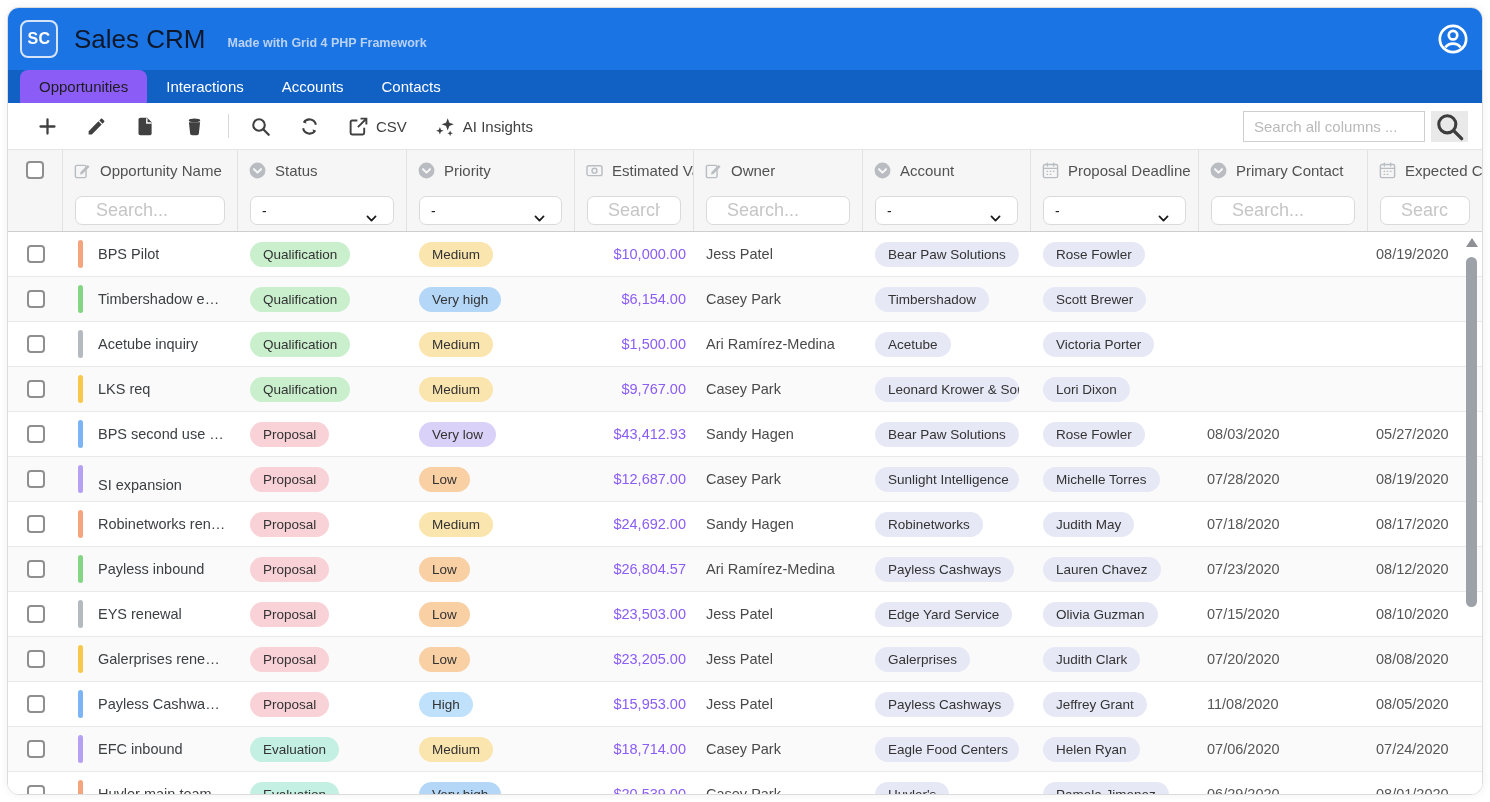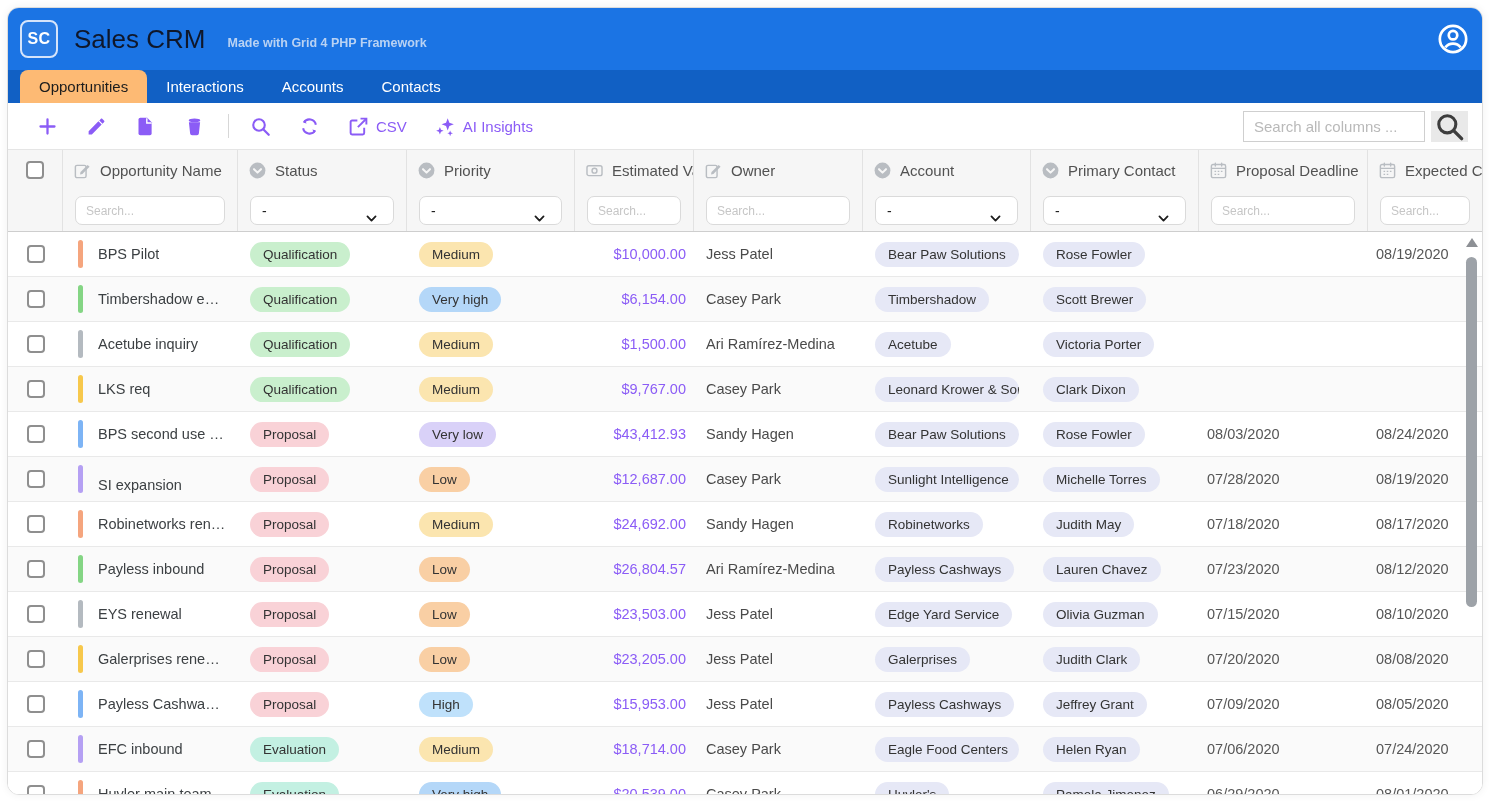--- a/index.html
+++ b/index.html
@@ -15,27 +15,27 @@
     display:flex; align-items:center; justify-content:center; color:#fff;
     font-weight:bold; font-size:16px; letter-spacing:.5px; background:rgba(255,255,255,.07); }
   .apptitle { color:#0f172a; font-size:26px; font-weight:500; margin-left:16px; }
   .appsub { color:#b9d2f3; font-size:12.5px; font-weight:bold; margin-left:22px; margin-top:8px; }
   .userbtn { margin-left:auto; width:34px; height:34px; cursor:pointer; }
   .userbtn svg { width:34px; height:34px; }
 
   
   .tabstrip { height:33px; background:#1160c4; display:flex; align-items:stretch; padding-left:12px; }
   .tab { display:flex; align-items:center; padding:0 19px; color:#fff; font-size:15px; cursor:pointer; }
-  .tab.active { background:#fdba74; color:#1d1d1d; border-radius:8px 8px 0 0; font-weight:400;text-align:center; }
+  .tab.active { background:#8b5cf6; color:#1d1d1d; border-radius:8px 8px 0 0; font-weight:400;text-align:center; }
 
   
   .toolbar { height:47px; background:#fff; display:flex; align-items:center;
     padding:0 14px 0 22px; border-bottom:1px solid #e5e5e5; color:#3d3d3d; }
   .tbtn { display:flex; align-items:center; gap:7px; padding:0 7px; margin-right:14px;
-    cursor:pointer; color:#8b5cf6; font-size:15px; }
+    cursor:pointer; color:#404040; font-size:15px; }
   .tbtn svg { width:21px; height:21px; display:block; }
   .tdivider { width:1px; height:24px; background:#d7d7d7; margin:0 14px 0 2px; }
   .tsearch { margin-left:auto; display:flex; align-items:center; }
   .tsearch input { width:182px; height:31px; border:1px solid #cfcfcf; border-radius:0;
     padding:0 10px; font-size:15px; color:#1d4ed8; outline:none; font-family:inherit; }
   .tsearch input::placeholder { color:#b9b9b9; }
   .tsearch .sbtn { width:37px; height:31px; background:#e9e9e9; display:flex; align-items:center;
     justify-content:center; cursor:pointer; color:#3d3d3d; margin-left:6px; }
   .tsearch .sbtn svg { width:19px; height:19px; }
 
@@ -45,21 +45,21 @@
   .ghead .hcell { display:flex; align-items:center; gap:8px; height:100%; padding:0 10px;
     border-right:1px solid #e2e2e2; color:#525252; font-size:15px; overflow:hidden;
     white-space:nowrap; cursor:pointer; }
   .ghead .hcell:last-child { border-right:none; }
   .ghead .hcell svg { width:19px; height:19px; flex:none; color:#b9bdc2; }
   .gfilter { height:42px; background:#f6f6f6; border-bottom:1px solid #cecece; }
   .fcell { height:100%; display:flex; align-items:center; padding:0 12px;
     border-right:1px solid #e2e2e2; overflow:hidden; }
   .fcell:last-child { border-right:none; }
   .fcell input { width:100%; height:29px; border:1px solid #dadada; border-radius:7px;
-    padding:0 10px; font-size:12px; color:#444; outline:none; background:#fff; font-family:inherit; }
+    padding:0 20px; font-size:18px; color:#444; outline:none; background:#fff; font-family:inherit; }
   .fcell input::placeholder { color:#c6c6c6; }
   .fselect { position:relative; width:100%; height:29px; border:1px solid #dadada; border-radius:7px;
     background:#fff; display:flex; align-items:center; padding:0 26px 0 11px; font-size:14px;
     color:#222; cursor:pointer; }
   .fselect svg { position:absolute; right:7px; top:7px; width:14px; height:14px; }
 
   .gbody { position:relative; height:564px; overflow:hidden; background:#fff; }
   .drow { height:45px; border-bottom:1px solid #e9e9e9; background:#fff; cursor:pointer; }
   .drow:nth-child(even) { background:#fafafa; }
   .cell { display:flex; align-items:center; height:100%; padding:0 12px;
@@ -232,33 +232,33 @@
       </div>
       <div class="hcell">
         <span style="width: 19px; height: 19px; flex: 0 0 auto; color: rgb(185, 189, 194); display: block;"><svg viewBox="0 0 24 24" style="width: 100%; height: 100%;">
             <circle cx="12" cy="12" r="10" fill="currentColor"></circle>
             <path d="M7.6 10.3L12 14.7l4.4-4.4" fill="none" stroke="#f6f6f6" stroke-width="2.6" stroke-linecap="round" stroke-linejoin="round"></path>
           </svg></span>
         <span>Account</span>
       </div>
       <div class="hcell">
         <span style="width: 19px; height: 19px; flex: 0 0 auto; color: rgb(185, 189, 194); display: block;"><svg viewBox="0 0 24 24" style="width: 100%; height: 100%;">
-            <circle cx="12" cy="12" r="10" fill="currentColor"></circle>
-            <path d="M7.6 10.3L12 14.7l4.4-4.4" fill="none" stroke="#f6f6f6" stroke-width="2.6" stroke-linecap="round" stroke-linejoin="round"></path>
-          </svg></span>
-        <span>Primary Contact</span>
-      </div>
-      <div class="hcell">
-        <span style="width: 19px; height: 19px; flex: 0 0 auto; color: rgb(185, 189, 194); display: block;"><svg viewBox="0 0 24 24" style="width: 100%; height: 100%;">
             <rect x="3" y="4.5" width="18" height="16.5" rx="2" fill="none" stroke="currentColor" stroke-width="1.8"></rect>
             <path d="M3 9.3h18" stroke="currentColor" stroke-width="1.8"></path>
             <path d="M8 2.8v3.6M16 2.8v3.6" stroke="currentColor" stroke-width="1.8" stroke-linecap="round"></path>
             <path d="M7 13h2M11 13h2M15 13h2M7 17h2M11 17h2" stroke="currentColor" stroke-width="1.6"></path>
           </svg></span>
         <span>Proposal Deadline</span>
+      </div>
+      <div class="hcell">
+        <span style="width: 19px; height: 19px; flex: 0 0 auto; color: rgb(185, 189, 194); display: block;"><svg viewBox="0 0 24 24" style="width: 100%; height: 100%;">
+            <circle cx="12" cy="12" r="10" fill="currentColor"></circle>
+            <path d="M7.6 10.3L12 14.7l4.4-4.4" fill="none" stroke="#f6f6f6" stroke-width="2.6" stroke-linecap="round" stroke-linejoin="round"></path>
+          </svg></span>
+        <span>Primary Contact</span>
       </div>
       <div class="hcell">
         <span style="width: 19px; height: 19px; flex: 0 0 auto; color: rgb(185, 189, 194); display: block;"><svg viewBox="0 0 24 24" style="width: 100%; height: 100%;">
             <rect x="3" y="4.5" width="18" height="16.5" rx="2" fill="none" stroke="currentColor" stroke-width="1.8"></rect>
             <path d="M3 9.3h18" stroke="currentColor" stroke-width="1.8"></path>
             <path d="M8 2.8v3.6M16 2.8v3.6" stroke="currentColor" stroke-width="1.8" stroke-linecap="round"></path>
             <path d="M7 13h2M11 13h2M15 13h2M7 17h2M11 17h2" stroke="currentColor" stroke-width="1.6"></path>
           </svg></span>
         <span>Expected Close</span>
       </div>
@@ -412,21 +412,21 @@
           </div>
           <div class="cell">
             <span class="pill" style="background: rgb(251, 229, 175);">Medium</span>
           </div>
           <div class="cell right">$9,767.00</div>
           <div class="cell">Casey Park</div>
           <div class="cell">
             <span class="pill" style="background: rgb(230, 232, 246);">Leonard Krower &amp; Sons</span>
           </div>
           <div class="cell">
-            <span class="pill" style="background: rgb(230, 232, 246);">Clark Dixon</span>
+            <span class="pill" style="background: rgb(230, 232, 246);">Lori Dixon</span>
           </div>
           <div class="cell datec"></div>
           <div class="cell datec"></div>
         </div>
         <div class="grow drow" style="grid-template-columns: 55px 175px 169px 168px 119px 169px 168px 168px 169px 114px;">
           <div class="cbcell">
             <div class="cb"></div>
           </div>
           <div class="cell namecell">
             <span class="namebar" style="background: rgb(125, 180, 245);"></span>
@@ -440,21 +440,21 @@
           </div>
           <div class="cell right">$43,412.93</div>
           <div class="cell">Sandy Hagen</div>
           <div class="cell">
             <span class="pill" style="background: rgb(230, 232, 246);">Bear Paw Solutions</span>
           </div>
           <div class="cell">
             <span class="pill" style="background: rgb(230, 232, 246);">Rose Fowler</span>
           </div>
           <div class="cell datec">08/03/2020</div>
-          <div class="cell datec">08/24/2020</div>
+          <div class="cell datec">05/27/2020</div>
         </div>
         <div class="grow drow" style="grid-template-columns: 55px 175px 169px 168px 119px 169px 168px 168px 169px 114px;">
           <div class="cbcell">
             <div class="cb"></div>
           </div>
           <div class="cell namecell">
             <span class="namebar" style="background: rgb(181, 160, 243);"></span>
             <span style="overflow: hidden; text-overflow: ellipsis; margin-top: 12px;">SI expansion</span>
           </div>
           <div class="cell">
@@ -589,21 +589,21 @@
             <span class="pill" style="background: rgb(191, 225, 251);">High</span>
           </div>
           <div class="cell right">$15,953.00</div>
           <div class="cell">Jess Patel</div>
           <div class="cell">
             <span class="pill" style="background: rgb(230, 232, 246);">Payless Cashways</span>
           </div>
           <div class="cell">
             <span class="pill" style="background: rgb(230, 232, 246);">Jeffrey Grant</span>
           </div>
-          <div class="cell datec">07/09/2020</div>
+          <div class="cell datec">11/08/2020</div>
           <div class="cell datec">08/05/2020</div>
         </div>
         <div class="grow drow" style="grid-template-columns: 55px 175px 169px 168px 119px 169px 168px 168px 169px 114px;">
           <div class="cbcell">
             <div class="cb"></div>
           </div>
           <div class="cell namecell">
             <span class="namebar" style="background: rgb(181, 160, 243);"></span>
             <span style="overflow: hidden; text-overflow: ellipsis;">EFC inbound</span>
           </div>

